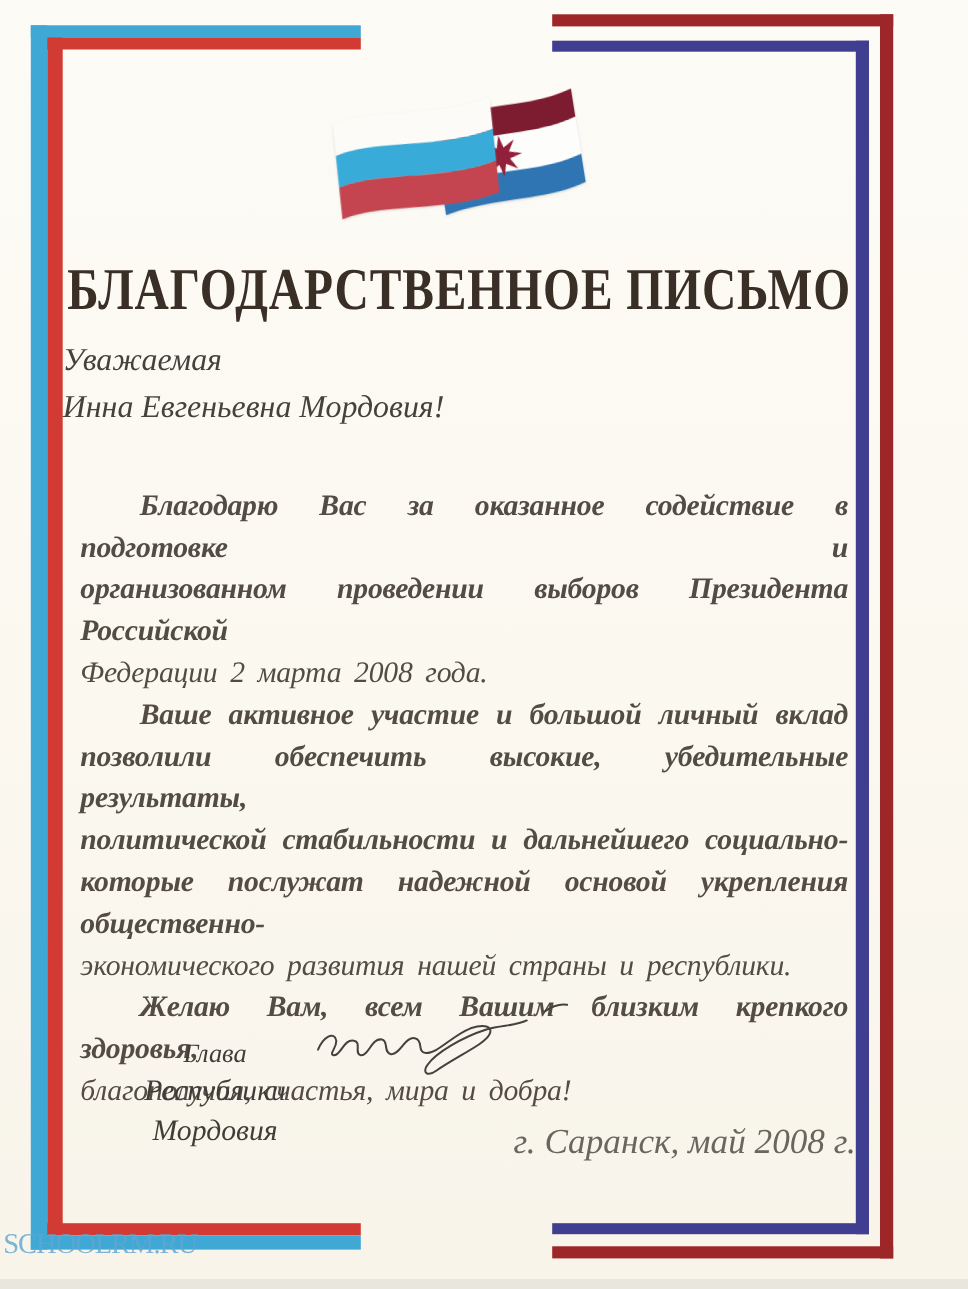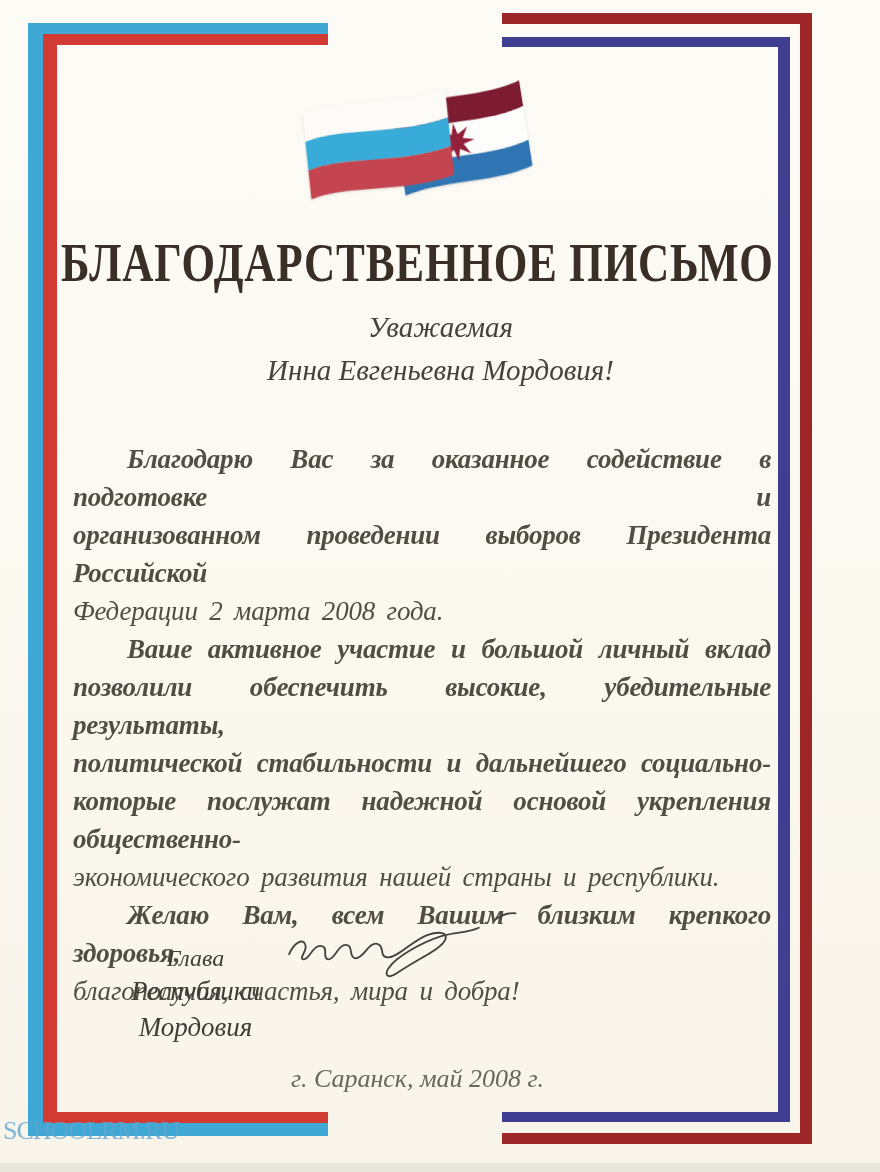--- a/index.html
+++ b/index.html
@@ -26,43 +26,43 @@
            filter:drop-shadow(0 1px 1px rgba(120,120,120,.25));}
 
   
   .title-wrap{position:absolute;left:57px;right:102px;top:234px;display:flex;justify-content:center;}
   .title{
     font-weight:bold;font-size:54px;line-height:58px;color:#3A2F27;
     white-space:nowrap;transform:scaleX(.8);letter-spacing:1px;
   }
 
   
-  .salutation{position:absolute;left:57px;right:102px;top:306px;text-align:center;
-    font-style:italic;color:#45413B;font-size:29px;line-height:43px;padding-left:46px;}
+  .salutation{position:absolute;left:57px;right:102px;top:306px;
+    font-style:italic;color:#45413B;font-size:29px;line-height:43px;}
 
   
   .body-block{position:absolute;left:73px;top:440px;width:698px;
     font-style:italic;color:#524C45;font-size:27px;line-height:38px;letter-spacing:-.2px;}
   .bline{word-spacing:5px;}
   .bline.just{text-align:justify;text-align-last:justify;font-weight:bold;}
   .bline.first{text-indent:54px;}
   .para{margin:0 0 0 0;}
 
   
   .sig-post{position:absolute;left:88px;top:910px;width:215px;text-align:center;
     font-style:italic;color:#403D38;margin-top:33px;}
   .sig-post .l1{font-size:24px;line-height:30px;}
   .sig-post .l2{font-size:27px;line-height:36px;}
   .sig-scribble{position:absolute;left:283px;top:906px;width:255px;height:74px;}
   .sig-name{position:absolute;left:512px;top:930px;font-style:italic;color:#3B3936;
     font-size:27px;letter-spacing:1.5px;white-space:nowrap;}
 
   
-  .place-date{position:absolute;left:57px;right:102px;top:1064px;text-align:center;
-    font-style:italic;color:#69655F;font-size:26px;}
+  .place-date{position:absolute;left:57px;right:102px;top:1019px;text-align:right;
+    font-style:italic;color:#69655F;font-size:32px;}
 
   
   .watermark{position:absolute;left:3px;top:1116px;z-index:6;
     font-size:26px;letter-spacing:-1px;color:rgba(96,166,210,.82);white-space:nowrap;}
 </style>
 </head>
 <body>
 
 <div class="page">
 

